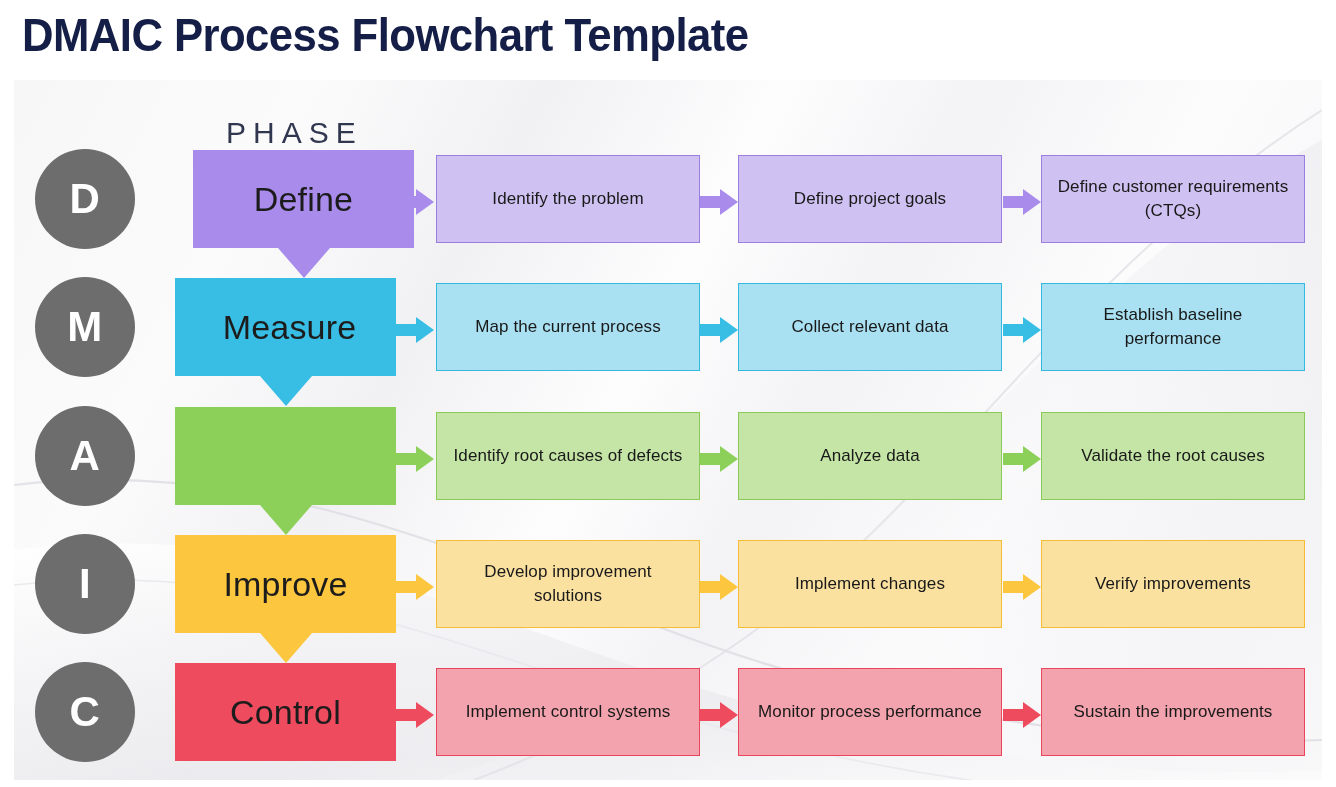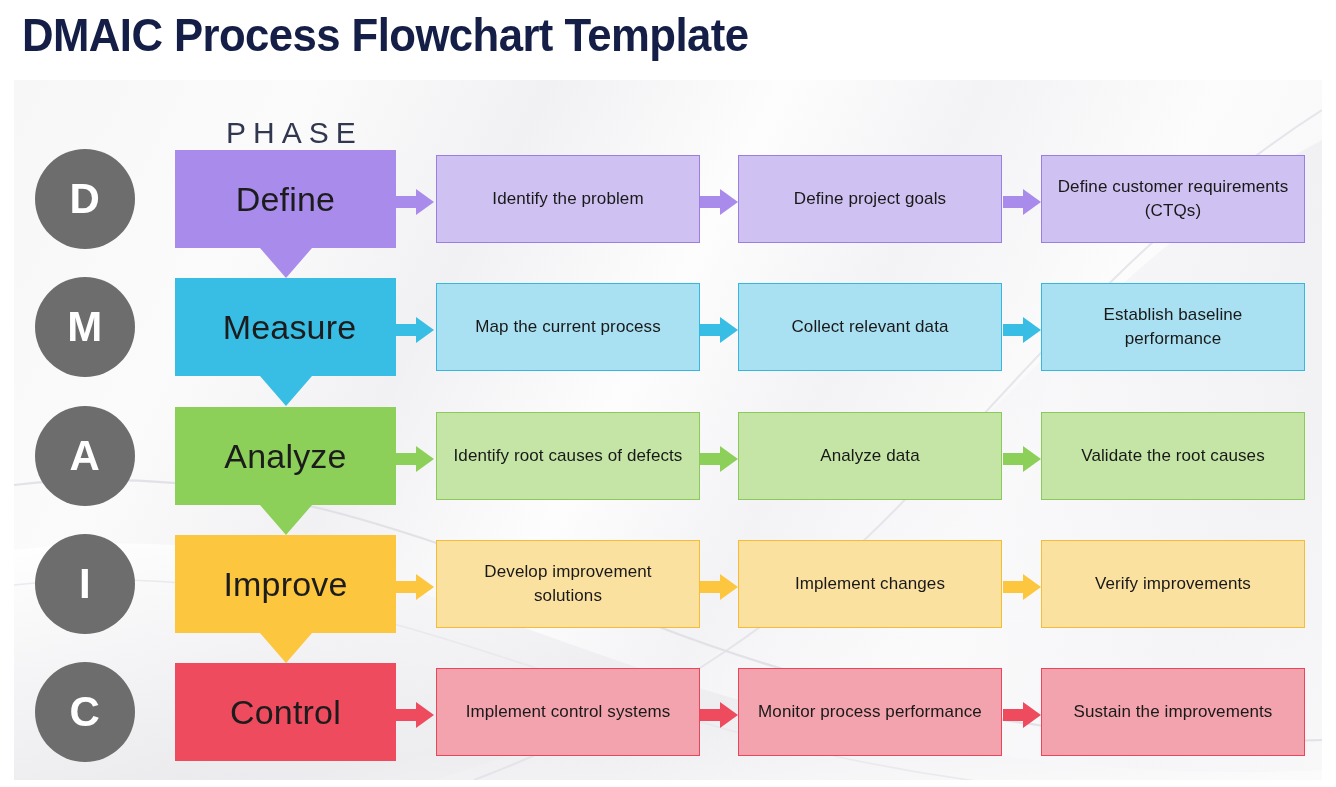--- a/index.html
+++ b/index.html
@@ -213,21 +213,21 @@
       <path d="M 1308,30 C 1150,130 1020,280 900,410 C 790,528 650,628 460,700" fill="none" stroke="#e0e0e6" stroke-width="2" opacity="0.8"></path>
       <path d="M 0,505 C 240,478 430,560 680,640 C 900,706 1120,726 1308,716" fill="none" stroke="#e6e6eb" stroke-width="1.6" opacity="0.8"></path>
     </svg>
 
     <div class="phase-label">PHASE</div>
 
     <div class="row" style="top:70px;">
       <div class="letter-circle">
         <span>D</span>
       </div>
-      <div class="phase-box" style="background:#A98BEC;">
+      <div class="phase-box" style="background:#A98BEC;margin-left:18px;">
         <span class="ptext">Define</span>
         <div class="phase-tail" style="border-top-color:#A98BEC;"></div>
       </div>
       <div class="conn a1">
         <div class="shaft" style="background:#A98BEC;"></div>
         <div class="head" style="border-left-color:#A98BEC;"></div>
       </div>
       <div class="cbox c1" style="background:#CFC2F2;border-color:#9B7FE0;">
         <span>Identify the problem</span>
       </div>
@@ -276,21 +276,20 @@
       <div class="cbox c3" style="background:#A9E0F2;border-color:#35B8E0;align-items:center;">
         <span>Establish baseline performance</span>
       </div>
     </div>
 
     <div class="row" style="top:327px;">
       <div class="letter-circle">
         <span>A</span>
       </div>
       <div class="phase-box" style="background:#8CD05A;">
-        <span class="ptext">Analyze</span>
         <div class="phase-tail" style="border-top-color:#8CD05A;"></div>
       </div>
       <div class="conn a1">
         <div class="shaft" style="background:#8CD05A;"></div>
         <div class="head" style="border-left-color:#8CD05A;"></div>
       </div>
       <div class="cbox c1" style="background:#C4E5A5;border-color:#8AC95A;">
         <span>Identify root causes of defects</span>
       </div>
       <div class="conn a2">

